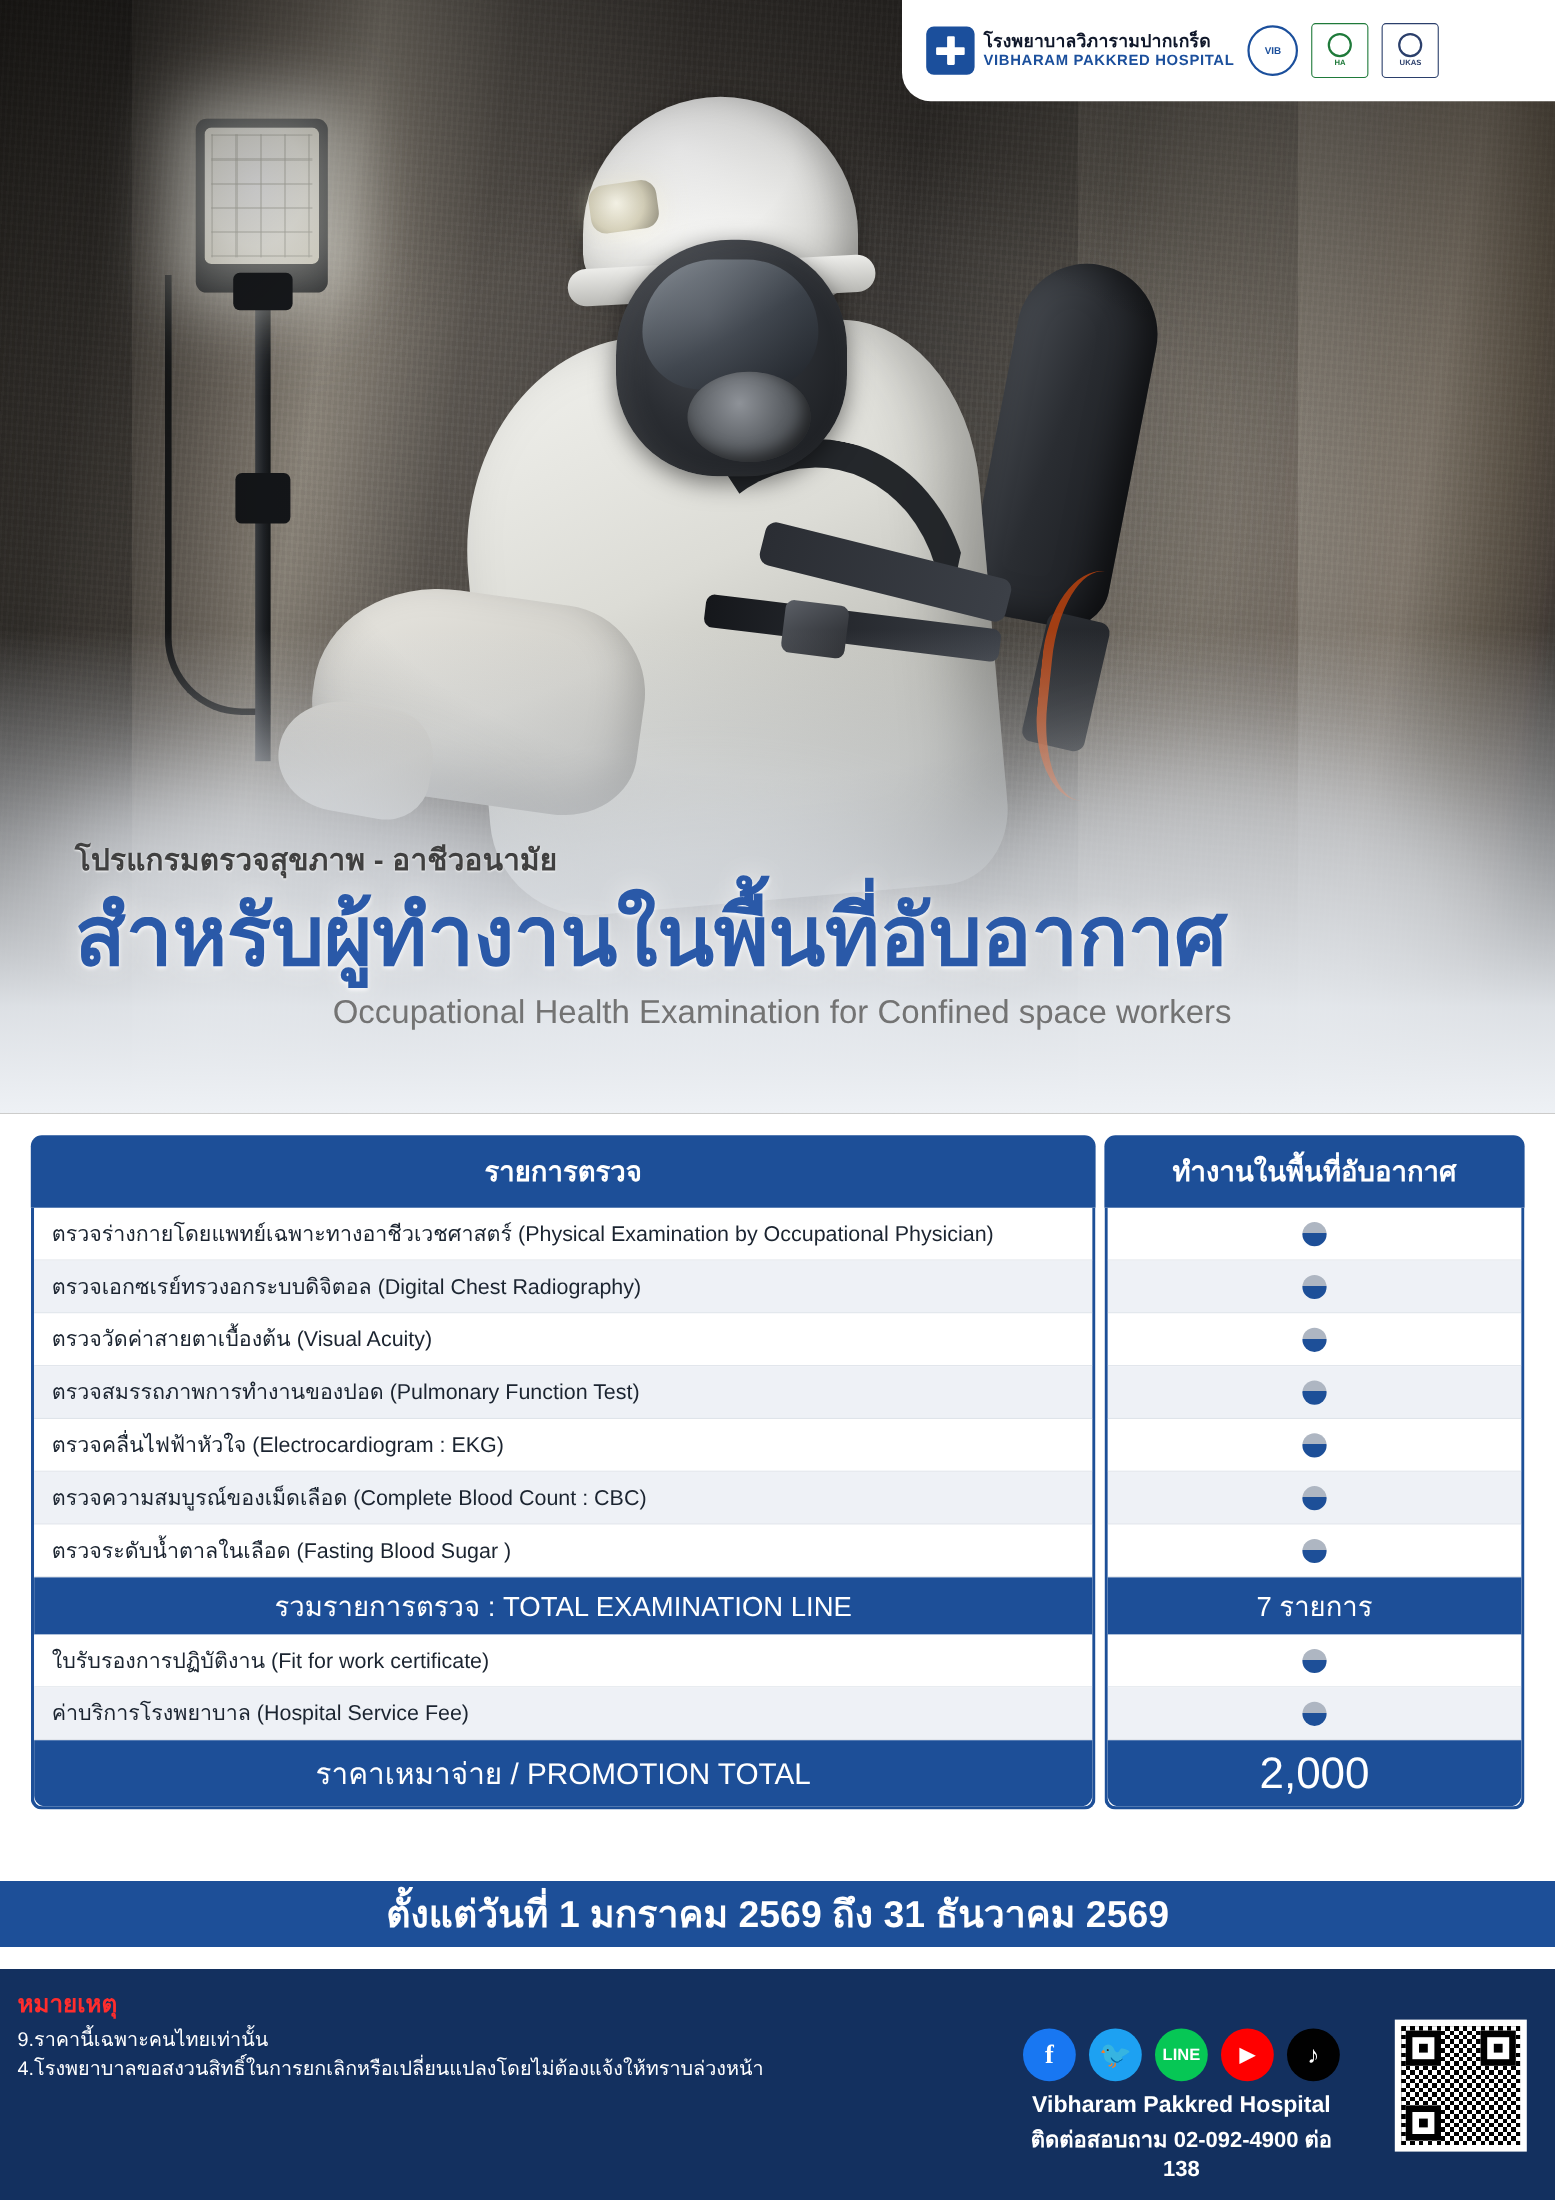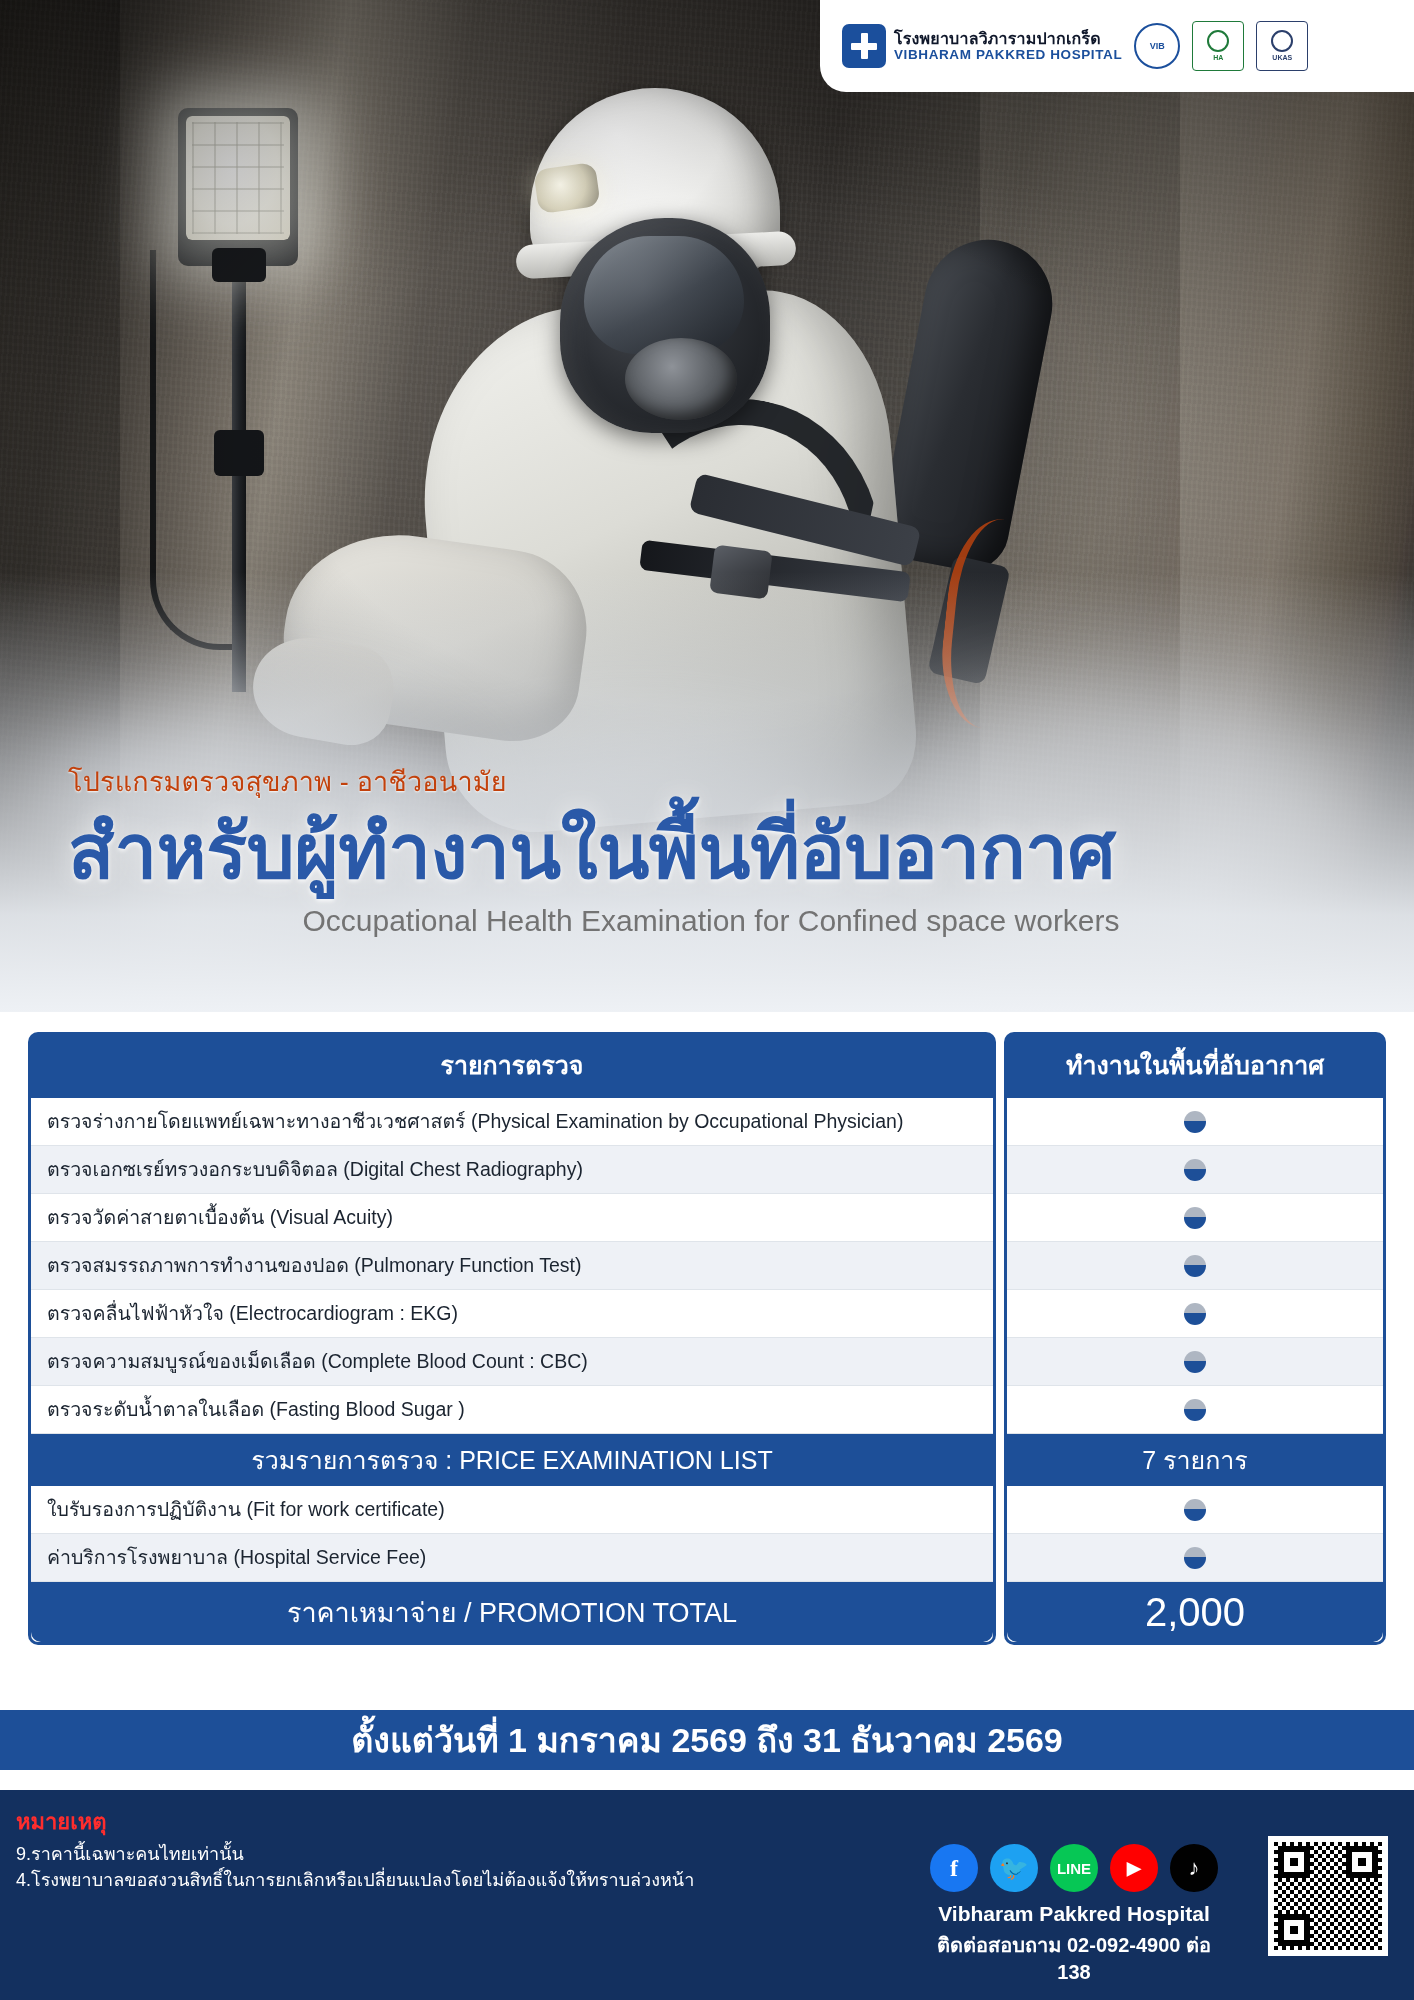--- a/index.html
+++ b/index.html
@@ -305,22 +305,22 @@
   .headline-wrap {
     position: absolute;
     left: 0; right: 0;
     top: 760px;
     text-align: left;
     z-index: 5;
     padding-left: 68px;
   }
   .kicker {
     font-size: 27px;
-    color: #c2410c;
-    font-weight: normal;
+    color: #404040;
+    font-weight: bold;
     letter-spacing: .2px;
     text-shadow: 0 1px 2px rgba(255,255,255,.9);
   }
   .headline {
     font-size: 76px;
     font-weight: bold;
     color: #2a59a8;
     line-height: 1.12;
     margin-top: 6px;
     letter-spacing: -0.5px;
@@ -568,21 +568,21 @@
     <div class="tbl-left">
       <div class="th">รายการตรวจ</div>
       <div class="tbl-left-border">
         <div class="row">ตรวจร่างกายโดยแพทย์เฉพาะทางอาชีวเวชศาสตร์ (Physical Examination by Occupational Physician)</div>
         <div class="row alt">ตรวจเอกซเรย์ทรวงอกระบบดิจิตอล (Digital Chest Radiography)</div>
         <div class="row">ตรวจวัดค่าสายตาเบื้องต้น (Visual Acuity)</div>
         <div class="row alt">ตรวจสมรรถภาพการทำงานของปอด (Pulmonary Function Test)</div>
         <div class="row">ตรวจคลื่นไฟฟ้าหัวใจ (Electrocardiogram : EKG)</div>
         <div class="row alt">ตรวจความสมบูรณ์ของเม็ดเลือด (Complete Blood Count : CBC)</div>
         <div class="row">ตรวจระดับน้ำตาลในเลือด (Fasting Blood Sugar )</div>
-        <div class="total-row">รวมรายการตรวจ : PRICE EXAMINATION LIST</div>
+        <div class="total-row">รวมรายการตรวจ : TOTAL EXAMINATION LINE</div>
         <div class="row">ใบรับรองการปฏิบัติงาน (Fit for work certificate)</div>
         <div class="row alt">ค่าบริการโรงพยาบาล (Hospital Service Fee)</div>
         <div class="price-row">ราคาเหมาจ่าย / PROMOTION TOTAL</div>
       </div>
     </div>
 
     <div class="tbl-right">
       <div class="th">ทำงานในพื้นที่อับอากาศ</div>
       <div class="tbl-right-border">
         <div class="mark-row">

